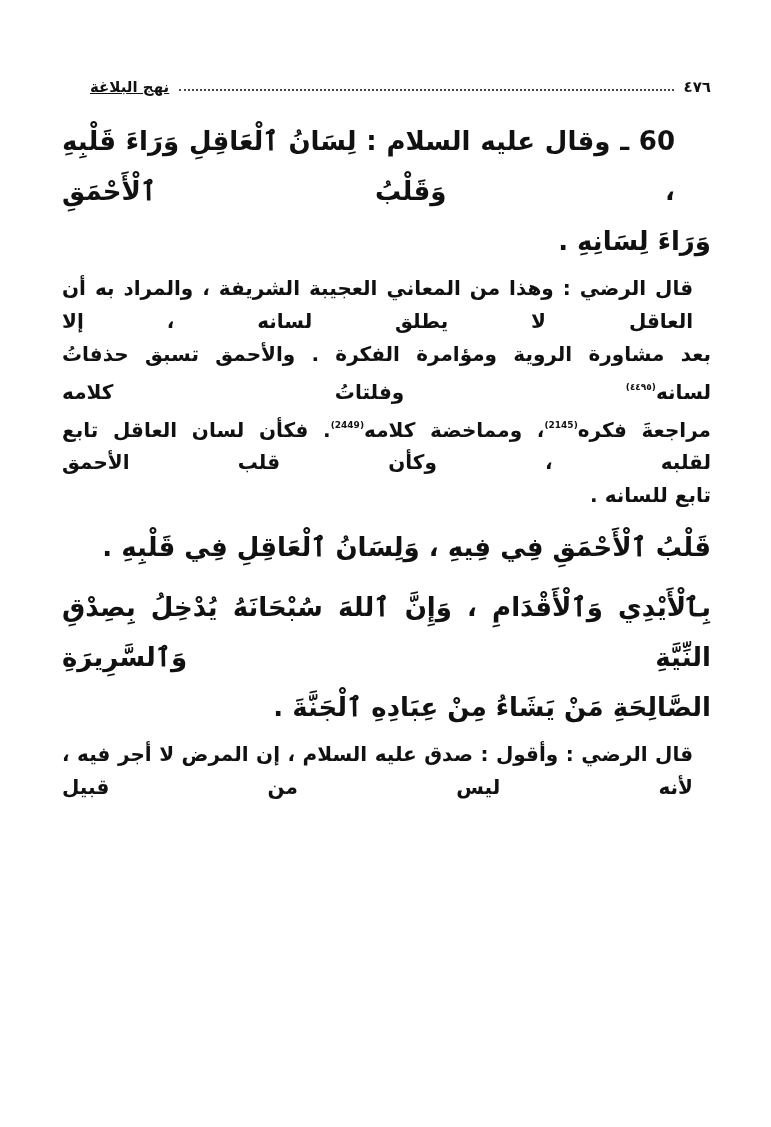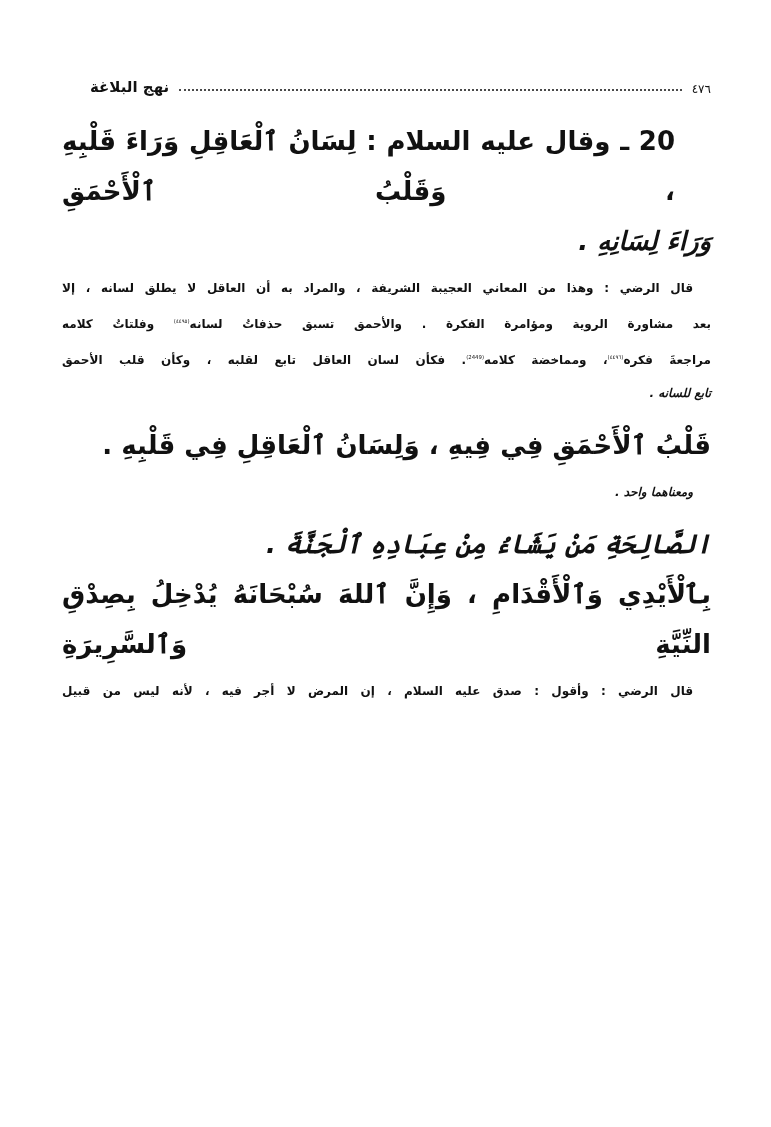--- a/index.html
+++ b/index.html
@@ -27,95 +27,93 @@
     direction: ltr;
     align-items: flex-end;
     margin-bottom: 20px;
     height: 26px;
   }
   .book-title {
     font-size: 15px;
     font-weight: bold;
     white-space: nowrap;
     padding-left: 28px;
+    text-decoration: underline;
   }
   .dotted-leader {
     flex: 1;
     border-bottom: 2px dotted #4a4a4a;
     margin: 0 10px 5px 10px;
     height: 1px;
   }
   .page-number {
-    font-size: 12px;
-    font-weight: normal;
+    font-size: 15px;
+    font-weight: bold;
     white-space: nowrap;
     letter-spacing: 3px;
     padding-bottom: 0px;
   }
   
   .body-text {
     direction: rtl;
   }
   .section { margin: 0; }
   .saying {
     font-size: 26px;
     font-weight: bold;
     line-height: 50px;
     margin: 10px 0 6px 0;
   }
   .commentary {
-    font-size: 12px;
+    font-size: 20px;
     font-weight: bold;
     line-height: 33px;
     margin: 0 0 4px 0;
   }
   .line { white-space: normal; }
   .line.justify {
     text-align: justify;
     text-align-last: justify;
     text-justify: inter-word;
   }
-  .line.right  { text-align: right; font-style: italic; }
+  .line.right  { text-align: right; }
   .line.center { text-align: right; }
   .saying .line.indent     { padding-right: 36px; }
   .commentary .line.indent { padding-right: 18px; }
   .fn {
     font-size: 0.45em;
     vertical-align: 0.95em;
-    font-weight: normal;
+    font-weight: bold;
     white-space: nowrap;
   }
 </style>
 </head>
 <body>
 
 <div class="page">
   <div class="header">
     <span class="book-title">نهج البلاغة</span>
     <span class="dotted-leader"></span>
     <span class="page-number">٤٧٦</span>
   </div>
   <main class="body-text" dir="rtl">
       <section class="section saying">
-        <div class="line justify indent"><span class="">20 ـ وقال عليه السلام : لِسَانُ ٱلْعَاقِلِ وَرَاءَ قَلْبِهِ ، وَقَلْبُ ٱلْأَحْمَقِ</span></div>
+        <div class="line justify indent"><span class="">60 ـ وقال عليه السلام : لِسَانُ ٱلْعَاقِلِ وَرَاءَ قَلْبِهِ ، وَقَلْبُ ٱلْأَحْمَقِ</span></div>
         <div class="line right"><span class="">وَرَاءَ لِسَانِهِ .</span></div>
       </section>
       <section class="section commentary">
         <div class="line justify indent"><span class="">قال الرضي : وهذا من المعاني العجيبة الشريفة ، والمراد به أن العاقل لا يطلق لسانه ، إلا</span></div>
         <div class="line justify"><span class="">بعد مشاورة الروية ومؤامرة الفكرة . والأحمق تسبق حذفاتُ لسانه</span><span class="fn">(٤٤٩٥)</span><span class=""> وفلتاتُ كلامه</span></div>
-        <div class="line justify"><span class="">مراجعةَ فكره</span><span class="fn">(٤٤٩٦)</span><span class="">، ومماخضة كلامه</span><span class="fn">(2449)</span><span class="">. فكأن لسان العاقل تابع لقلبه ، وكأن قلب الأحمق</span></div>
+        <div class="line justify"><span class="">مراجعةَ فكره</span><span class="fn">(2145)</span><span class="">، ومماخضة كلامه</span><span class="fn">(2449)</span><span class="">. فكأن لسان العاقل تابع لقلبه ، وكأن قلب الأحمق</span></div>
         <div class="line right"><span class="">تابع للسانه .</span></div>
       </section>
       <section class="section saying">
         <div class="line center"><span class="">قَلْبُ ٱلْأَحْمَقِ فِي فِيهِ ، وَلِسَانُ ٱلْعَاقِلِ فِي قَلْبِهِ .</span></div>
       </section>
-      <section class="section commentary">
-        <div class="line right indent"><span class="">ومعناهما واحد .</span></div>
-      </section>
       <section class="section saying">
+        <div class="line justify"><span class="">بِٱلْأَيْدِي وَٱلْأَقْدَامِ ، وَإِنَّ ٱللهَ سُبْحَانَهُ يُدْخِلُ بِصِدْقِ النِّيَّةِ وَٱلسَّرِيرَةِ</span></div>
         <div class="line right"><span class="">الصَّالِحَةِ مَنْ يَشَاءُ مِنْ عِبَادِهِ ٱلْجَنَّةَ .</span></div>
-        <div class="line justify"><span class="">بِٱلْأَيْدِي وَٱلْأَقْدَامِ ، وَإِنَّ ٱللهَ سُبْحَانَهُ يُدْخِلُ بِصِدْقِ النِّيَّةِ وَٱلسَّرِيرَةِ</span></div>
       </section>
       <section class="section commentary">
         <div class="line justify indent"><span class="">قال الرضي : وأقول : صدق عليه السلام ، إن المرض لا أجر فيه ، لأنه ليس من قبيل</span></div>
       </section>
     </main>
 </div>
 
 </body></html>

